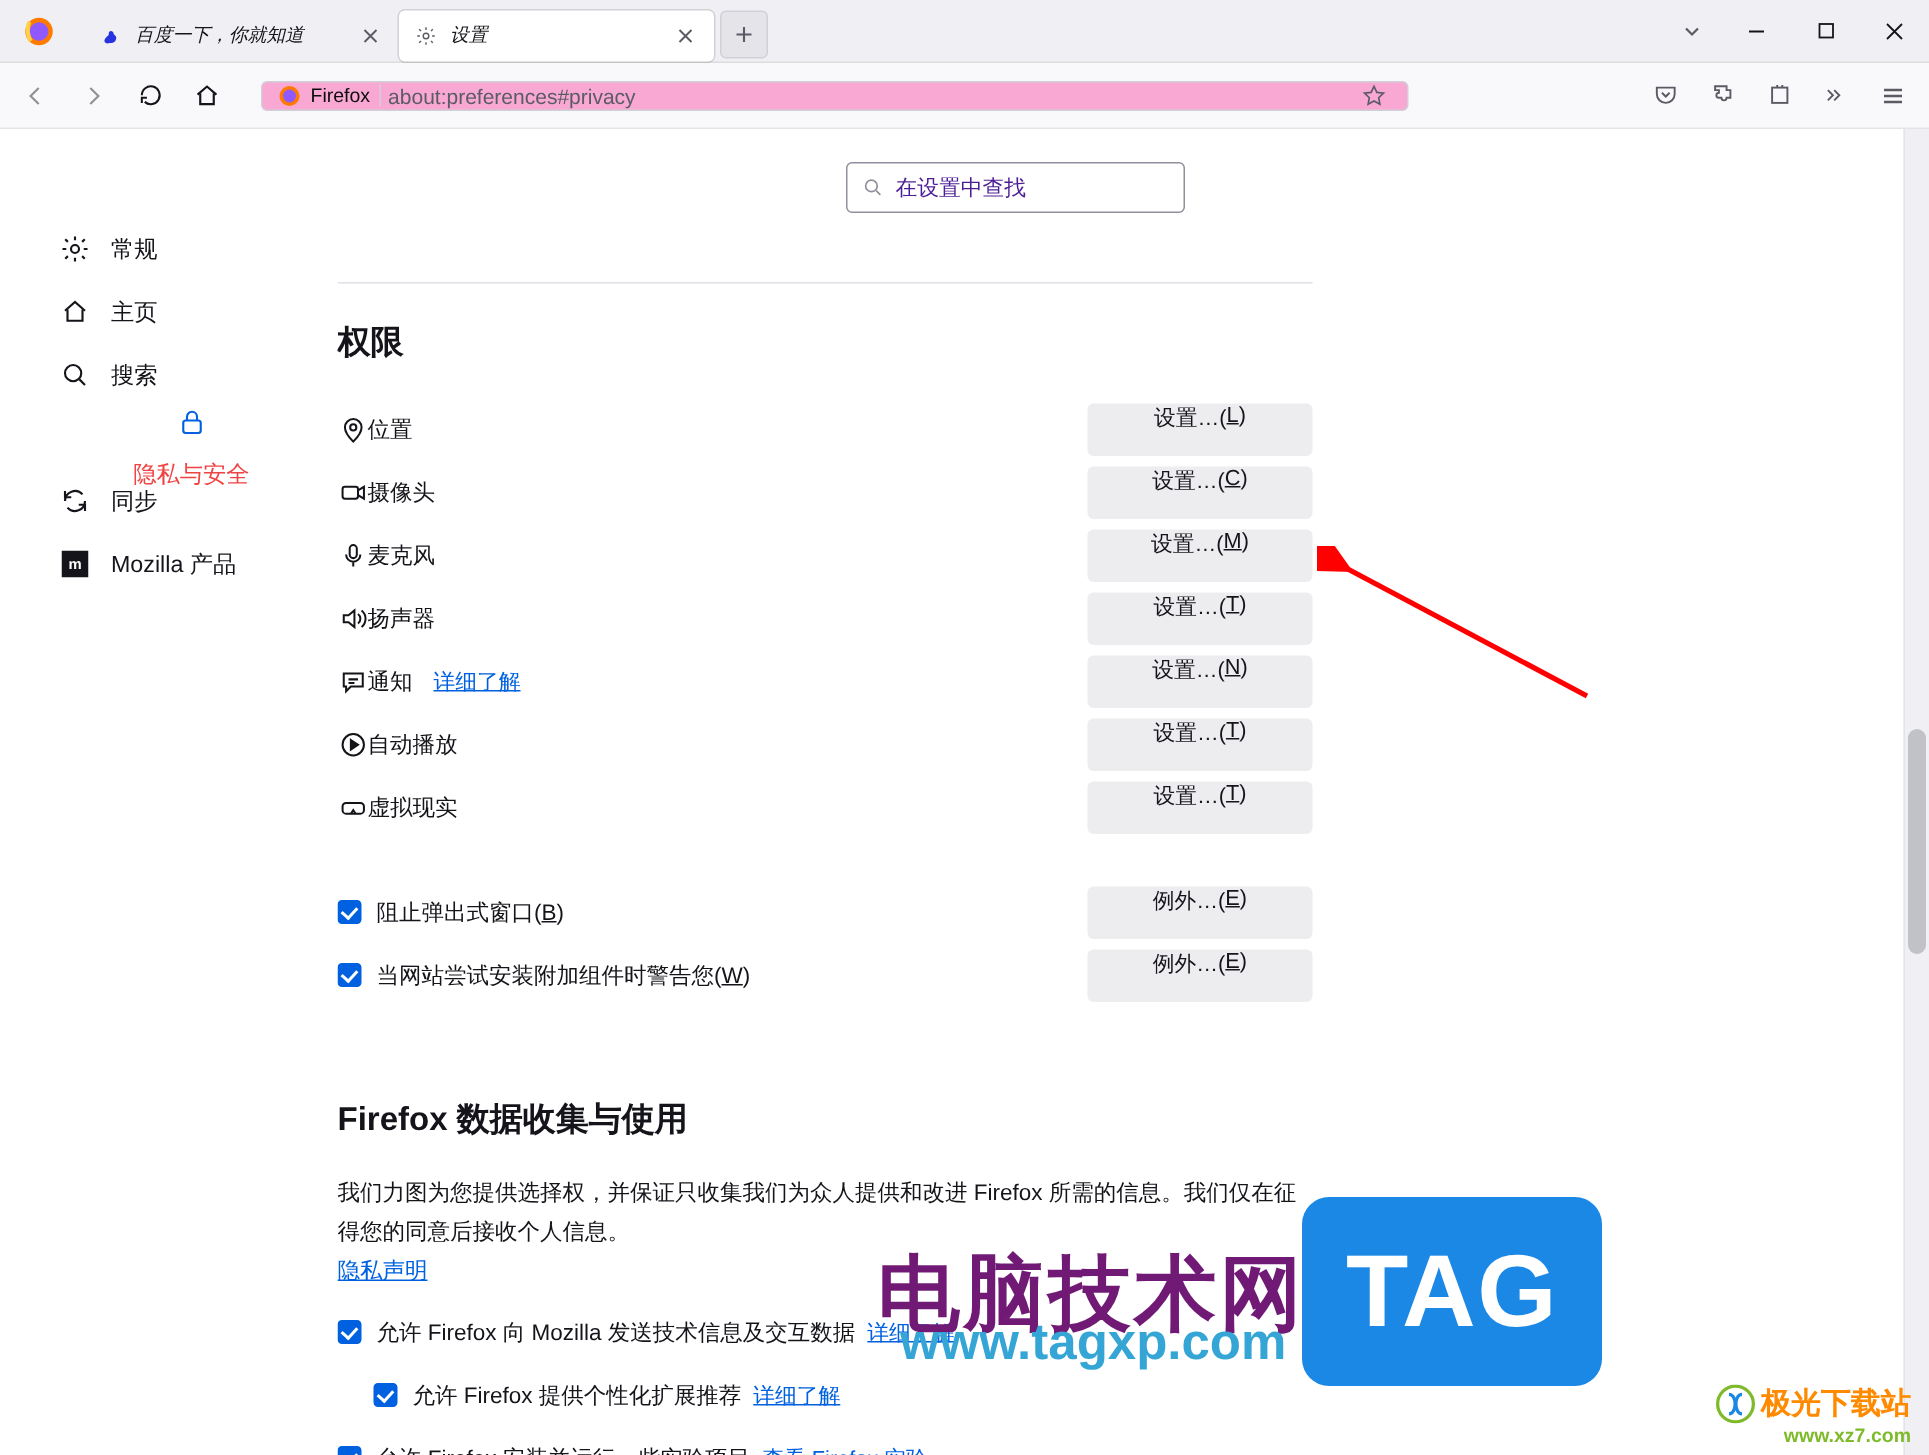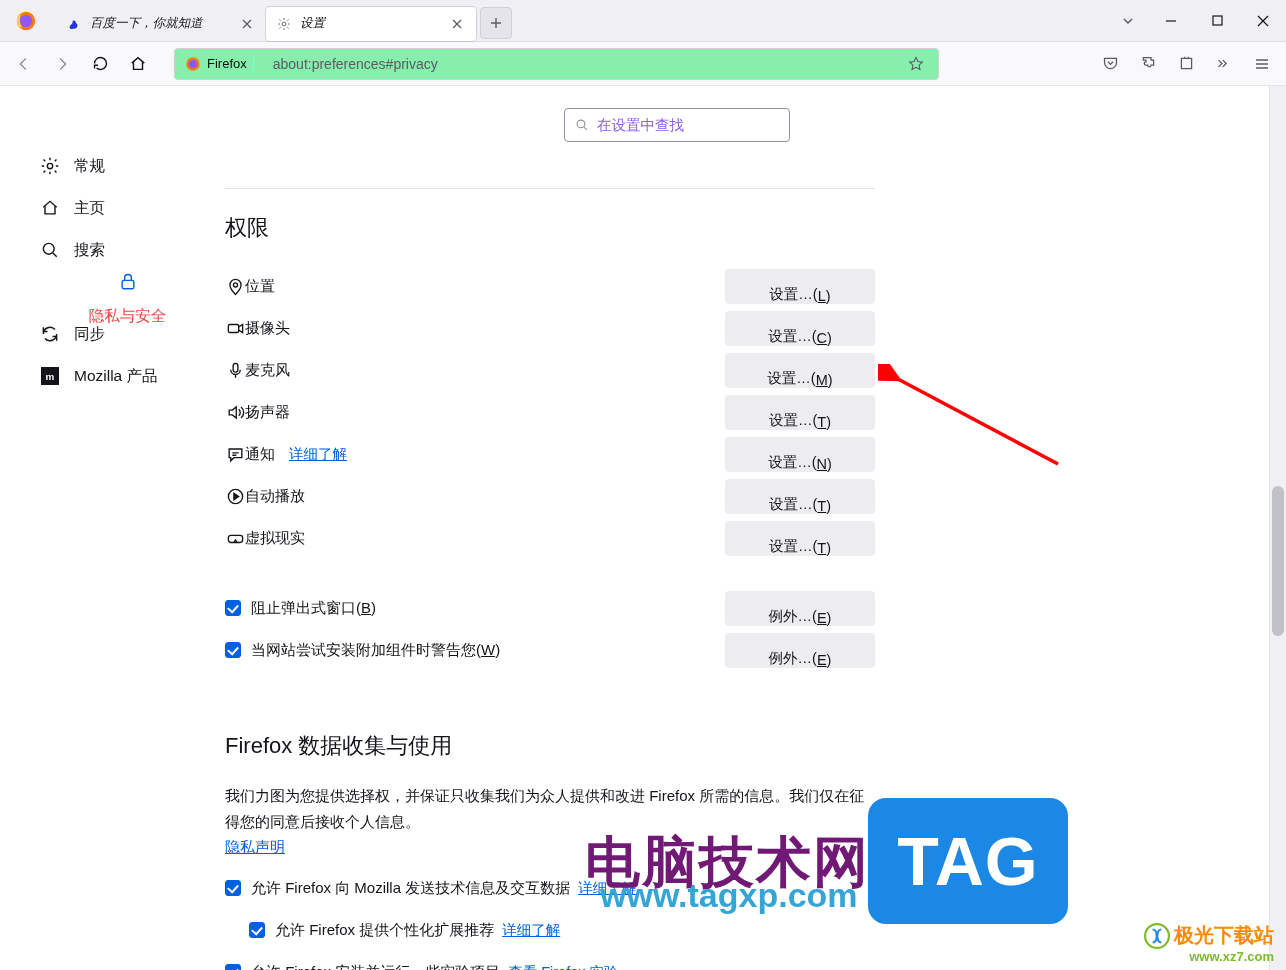--- a/index.html
+++ b/index.html
@@ -16,21 +16,21 @@
 .new-tab { width: 32px; height: 32px; display: flex; align-items: center; justify-content: center; border-radius: 4px; margin-left: 4px; background: #e4e4e9; border: 1px solid #d0d0d8; margin-top: 4px; }
 .tabbar-spacer { flex: 1; }
 .win-controls { display: flex; align-items: center; gap: 0; margin-right: 0; }
 .win-chevron { width: 40px; height: 36px; display: flex; align-items: center; justify-content: center; }
 .win-btn { width: 46px; height: 36px; display: flex; align-items: center; justify-content: center; }
 
 
 .toolbar { height: 44px; display: flex; align-items: center; padding: 0 8px; gap: 6px; background: #f9f9fb; border-bottom: 1px solid #e3e3e8; }
 .tb-btn { width: 32px; height: 32px; display: flex; align-items: center; justify-content: center; border-radius: 4px; }
 .tb-btn.disabled { opacity: .45; }
-.addr { flex: 1; height: 32px; background: #86efac; border: 1px solid #cfcfd8; border-radius: 4px; display: flex; align-items: center; padding: 0 6px; gap: 15px; margin: 0 10px; max-width: 765px; margin-left: 14px; }
+.addr { flex: 1; height: 20px; background: #f9a8d4; border: 1px solid #cfcfd8; border-radius: 4px; display: flex; align-items: center; padding: 0 6px; gap: 1px; margin: 0 10px; max-width: 765px; margin-left: 14px; }
 .addr-identity { display: flex; align-items: center; gap: 6px; height: 24px; padding: 0 4px; border-radius: 3px; }
 .addr-firefox-pill { font-size: 13px; color: #0c0c0d; padding-right:6px; border-right:1px solid #d0d0d8;}
 .addr-url { font-size: 14px; color: #5b5b66; flex: 1; }
 .addr-star { margin-left: auto; }
 .toolbar-right { display: flex; align-items: center; gap: 6px; margin-left: auto; }
 
 
 .content { display: flex; height: calc(970px - 42px - 44px); }
 .scrollbar-gutter { width: 17px; background: #f0f0f4; border-left: 1px solid #e3e3e8; position: relative; }
 .scrollbar-thumb { position: absolute; left: 2px; right: 2px; top: 400px; height: 150px; background: #c1c1c8; border-radius: 6px; }
@@ -38,30 +38,30 @@
 .sidebar { width: 225px; padding: 60px 0 12px 30px; display: flex; flex-direction: column; gap: 2px; }
 .sidebar-spacer { flex: 1; }
 .sb-item { height: 40px; display: flex; align-items: center; gap: 14px; padding: 0 10px; border-radius: 4px; font-size: 15.5px; color: #15141a; cursor: default; }
 .sb-item .icon { width: 20px; height: 20px; display:flex; align-items:center; justify-content:center; }
 .sb-item.active { color: #ef4444; flex-direction: column; }
 .sb-item.active .icon svg { stroke: #0061e0; }
 .sb-bottom { padding-bottom:18px; }
 
 .main { flex: 1; padding: 22px 40px 0 0; overflow: hidden; position: relative; }
 .search-wrap { display:flex; justify-content:center; margin-bottom: 46px; margin-left:-100px;}
-.search-box { width: 226px; height: 34px; border: 1px solid #8f8f9d; border-radius: 4px; display: flex; align-items: center; padding: 15px 10px; gap: 8px; font-size: 14.5px; color: #8b5cf6; }
+.search-box { width: 226px; height: 34px; border: 1px solid #8f8f9d; border-radius: 4px; display: flex; align-items: center; padding: 15px 10px; gap: 8px; font-size: 14.5px; color: #4c1d95; }
 .section { width: 650px; margin-left: 0; }
 .divider { height: 1px; background: #e0e0e6; margin-bottom: 24px; }
-.h2 { font-size: 22px; font-weight: 400; color: #15141a; margin-bottom: 22px; }
+.h2 { font-size: 22px; font-weight: 700; color: #15141a; margin-bottom: 22px; }
 .perm-row { display: flex; align-items: center; height: 42px; }
 .perm-left { display: flex; align-items: center; }
 .perm-icon { width: 20px; height: 20px; display:flex; align-items:center; justify-content:center; }
 .perm-label { font-size: 15px; color: #15141a; }
 .perm-link { font-size: 14.5px; color: #0061e0; text-decoration: underline; margin-left: 14px; }
-.perm-btn { margin-left: auto; height: 35px; min-width: 150px; background: #ededf0; border: 0; border-radius: 4px; font-size: 14.5px; color: #15141a; padding: 0 14px; display: flex; align-items: flex-end; justify-content: center; }
+.perm-btn { margin-left: auto; height: 35px; min-width: 150px; background: #ededf0; border: 0; border-radius: 4px; font-size: 14.5px; color: #15141a; padding: 0 14px; display: flex; align-items: flex-start; justify-content: center; }
 .perm-btn .ul { text-decoration: underline; }
 
 .chk-row { display: flex; align-items: center; height: 42px; }
 .chk { width: 16px; height: 16px; border-radius: 3px; border: 1px solid #8f8f9d; margin-right: 10px; flex-shrink: 0; display:flex; align-items:center; justify-content:center;}
 .chk.checked { background: #0061e0; border-color: #0061e0; }
 .chk.checked::after { content: ""; width: 8px; height: 5px; border-left: 2px solid #fff; border-bottom: 2px solid #fff; transform: rotate(-48deg); margin-top: -2px; }
 .chk-label { font-size: 15px; color: #15141a; }
 .chk-label .ul { text-decoration: underline; }
 .indent { margin-left: 24px; }
 

